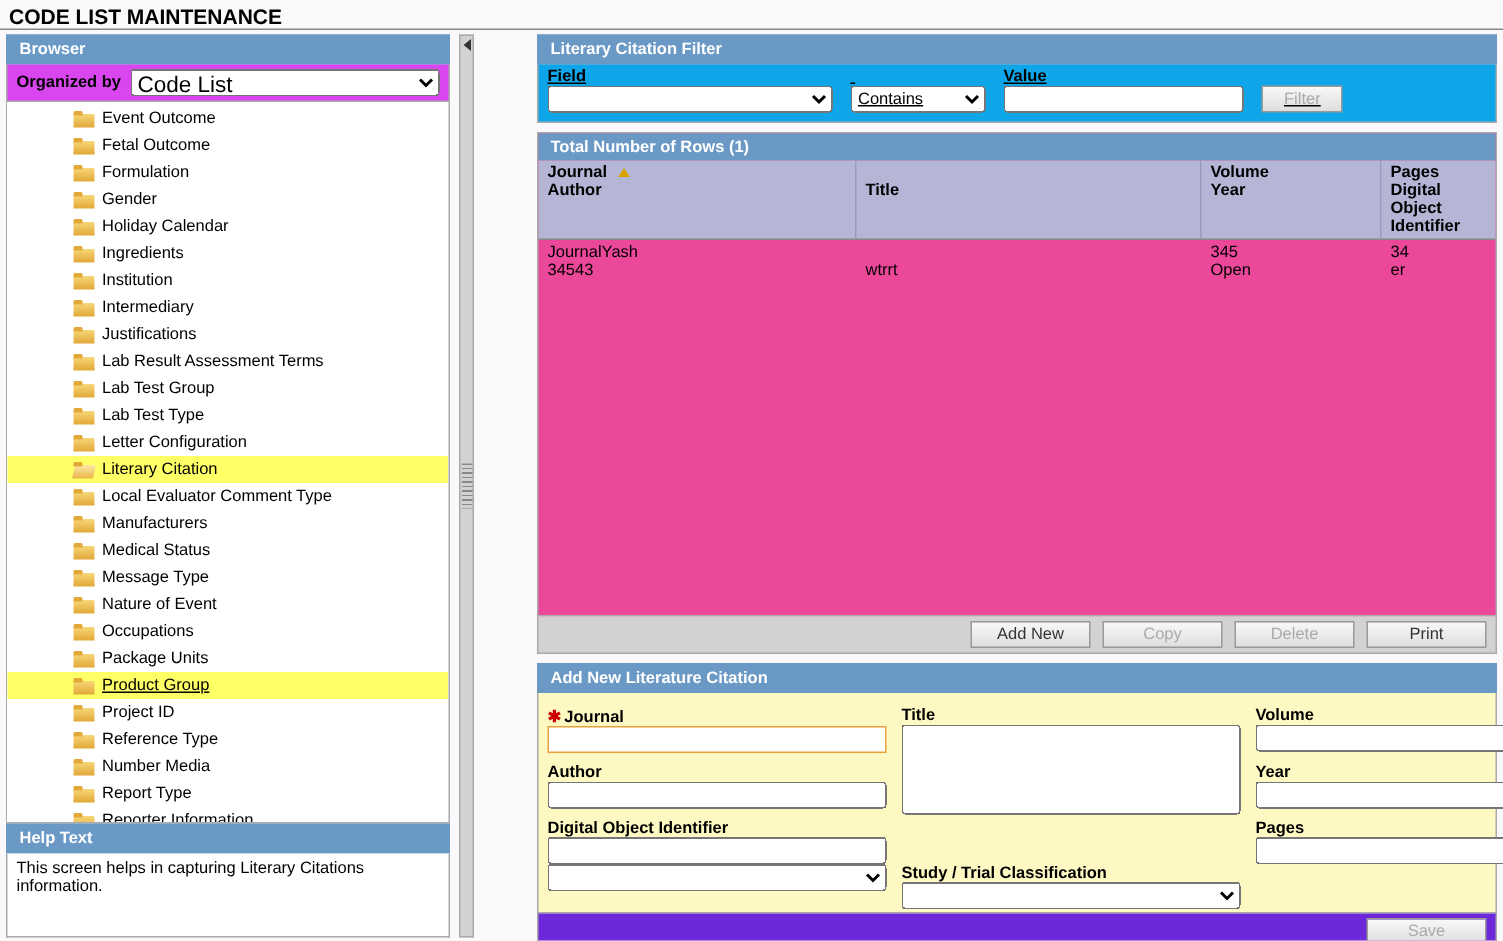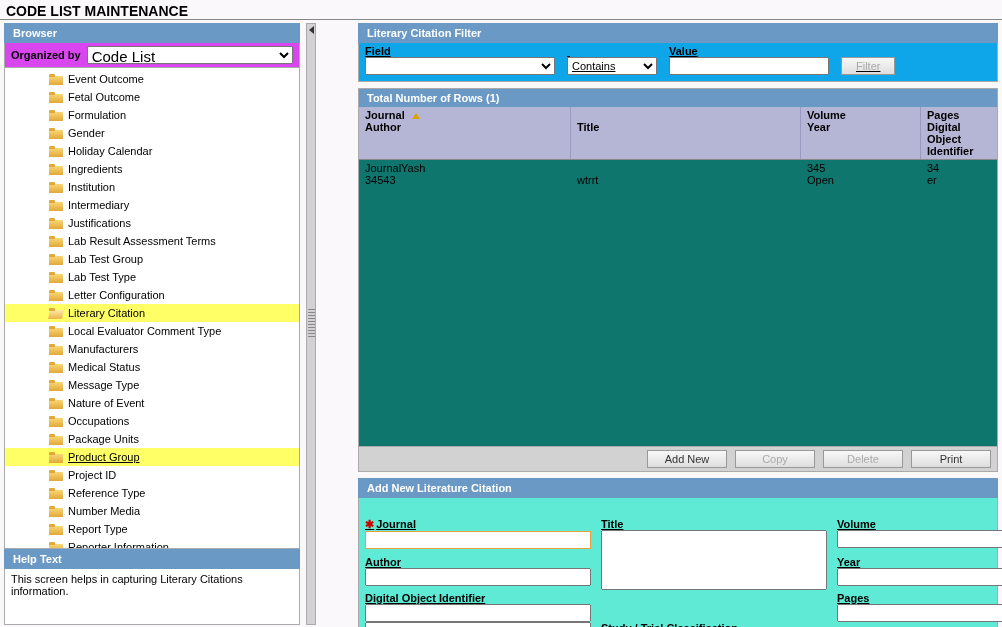--- a/index.html
+++ b/index.html
@@ -129,52 +129,51 @@
     border:1px solid #999;
     height:18px;
     font-size:11px;
     padding: 0 14px;
     cursor:pointer;
     color:#333;
   }
   .btn:disabled { color:#aaa; cursor:default; }
   .btn-wide { min-width:80px; }
 
-  .rows-panel { margin-top:6px; border:1px solid #aaa; background:#0f766e; flex: 0 0 auto; }
+  .rows-panel { margin-top:6px; border:1px solid #aaa; background:#ec4899; flex: 0 0 auto; }
   .rows-header {
     background:#6a99c6; color:#fff; font-weight:bold;
     padding:3px 8px;
   }
   .grid-head {
     display:flex;
     background:#b5b6d5;
     border-bottom:1px solid #888;
     font-weight:bold;
   }
   .gh-col { padding:2px 6px; border-right:1px solid #9a9ac0; }
   .col1{ width:212px;} .col2{ width:230px;} .col3{ width:120px;} .col4{ flex:1; border-right:none;}
-  .grid-body { height: 286px; overflow:auto; }
+  .grid-body { height: 250px; overflow:auto; }
   .grid-row { display:flex; }
   .gc { padding:2px 6px; }
   .sort-icon { display:inline-block; margin-left:4px; width:0;height:0;
     border-left:4px solid transparent;border-right:4px solid transparent;border-bottom:6px solid #d9a400;}
 
   .action-bar {
     display:flex; justify-content:flex-end; gap:8px;
     padding:3px 6px;
     background:#d2d2d2;
     border:1px solid #aaa; border-top:none;
   }
 
   .form-panel { margin-top:6px; }
   .form-body {
     border:1px solid #aaa; border-top:none;
-    background:#5eead4;
-    padding:20px 6px 2px 6px;
-    text-decoration:underline;
+    background:#fef9c3;
+    padding:9px 6px 2px 6px;
   }
   .form-grid { display:grid; grid-template-columns: 226px 226px 226px; gap: 0 10px; }
   .form-cell label { font-weight:bold; display:block; }
   .form-cell input, .form-cell select { width:100%; height:18px; font-size:11px; }
   .form-cell input.focused { border:1px solid #e8a13a; outline:none; }
   .req-icon { color:#c00; font-weight:bold; margin-right:2px; }
   .tall-input { height: 60px !important; }
   textarea.tall-input { resize:none; font-family:inherit; font-size:11px; width:100%; }
   .hl-sel { background:#3b75d7; color:#fff; padding:0 1px; }
 

